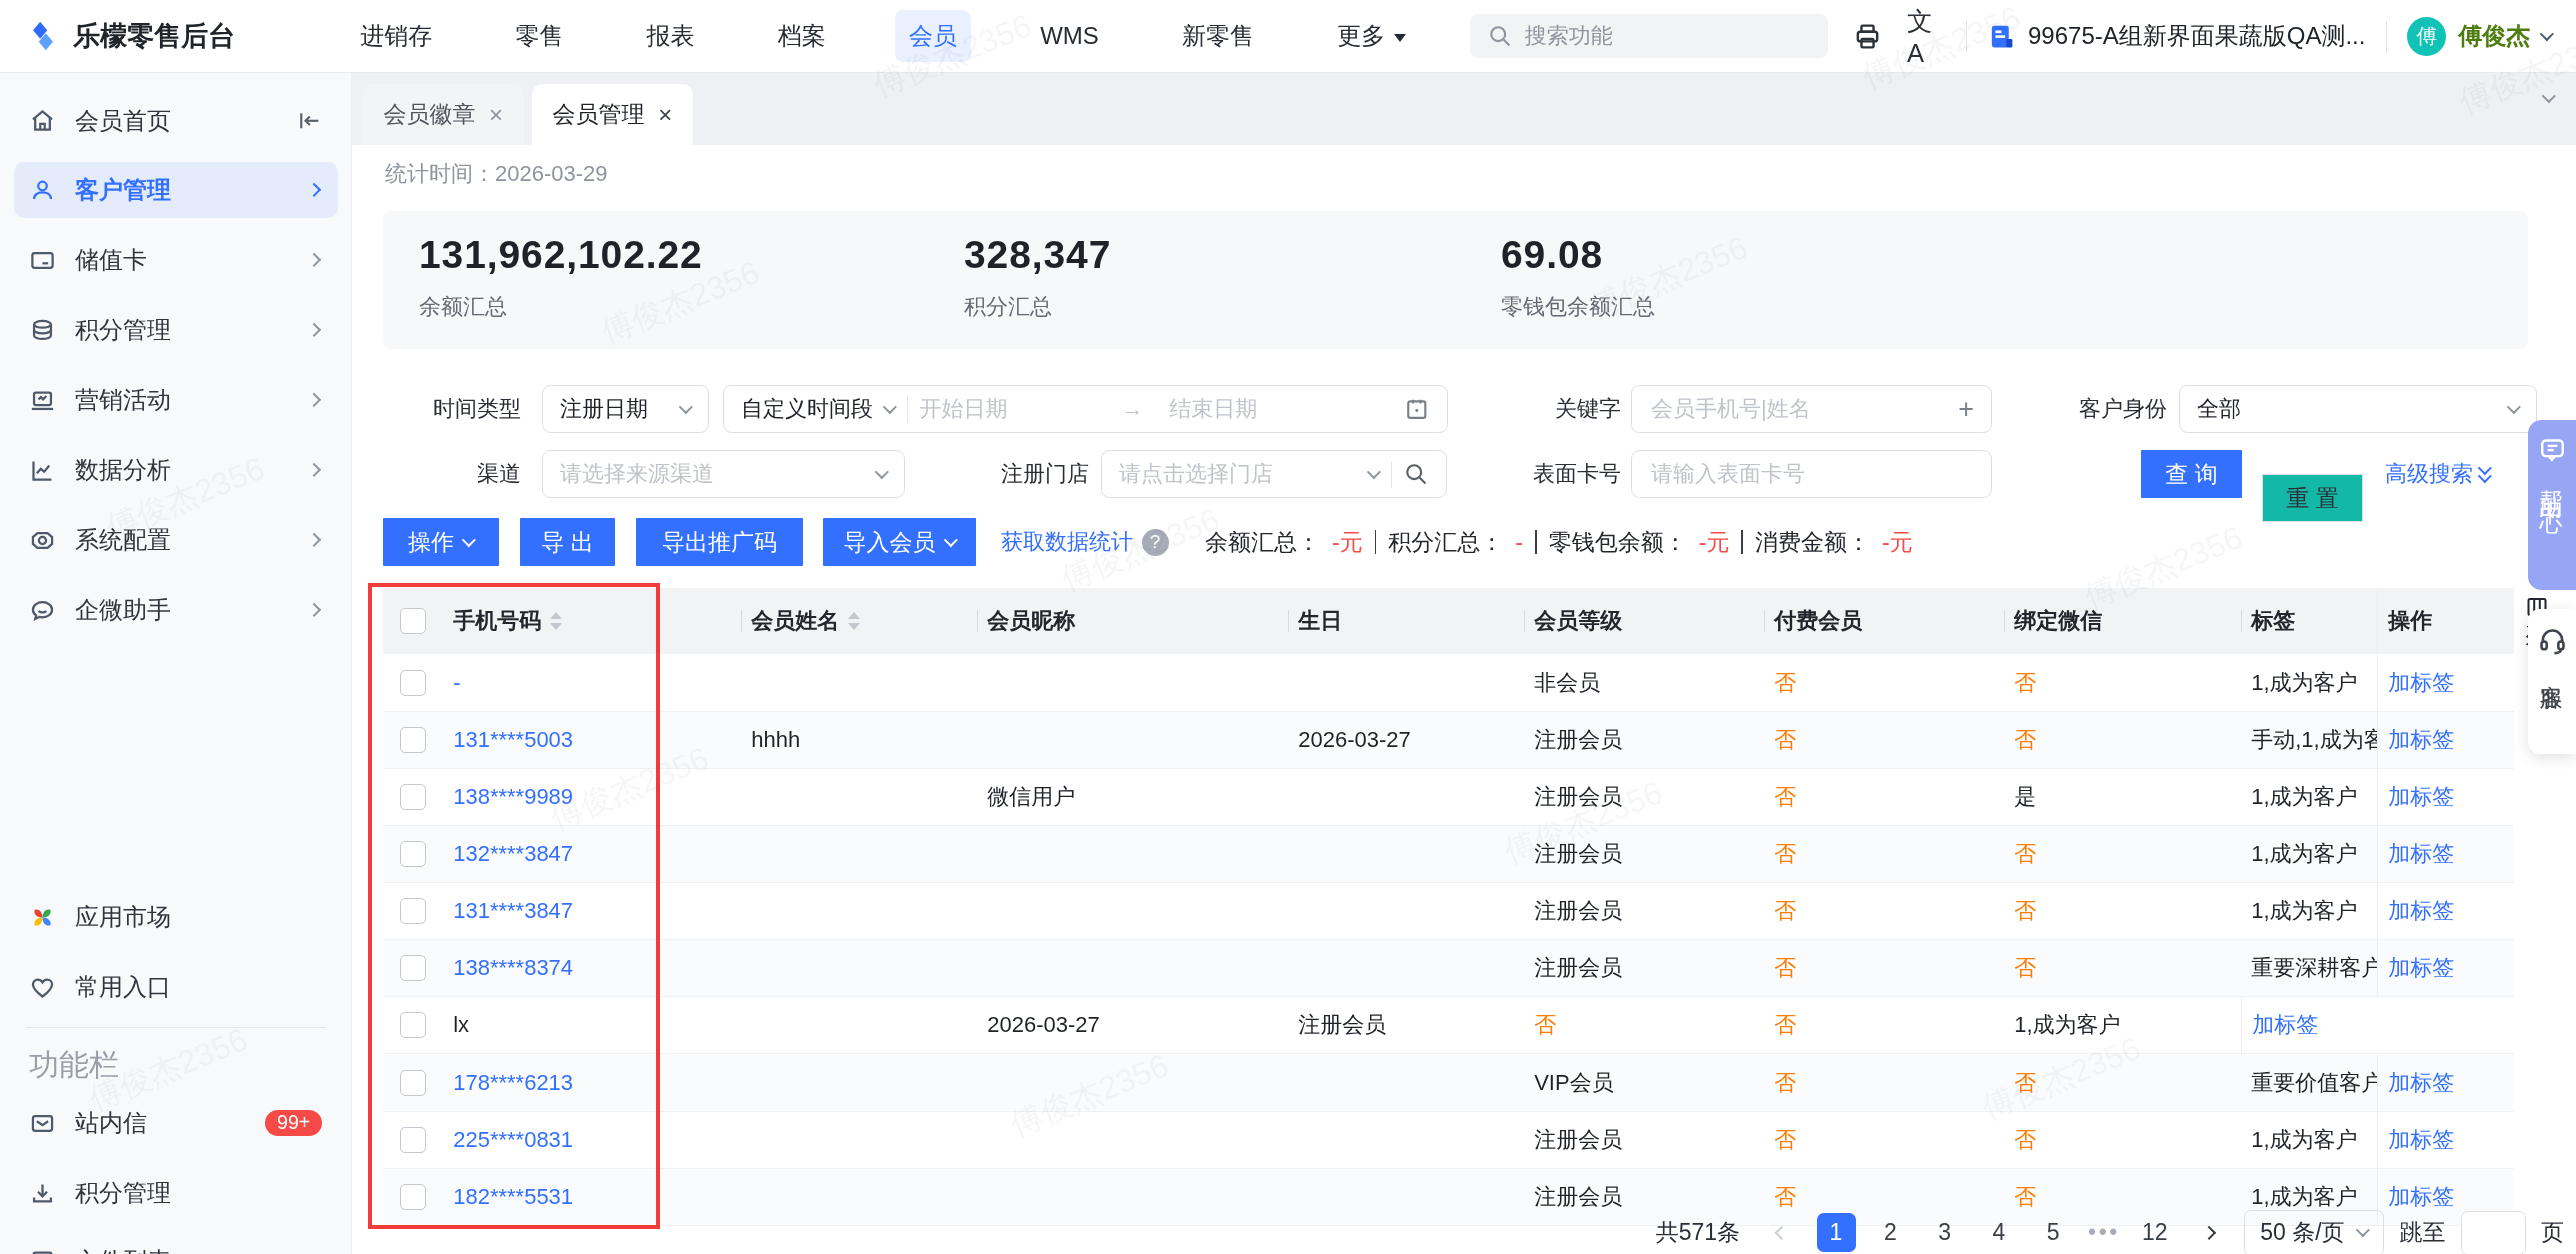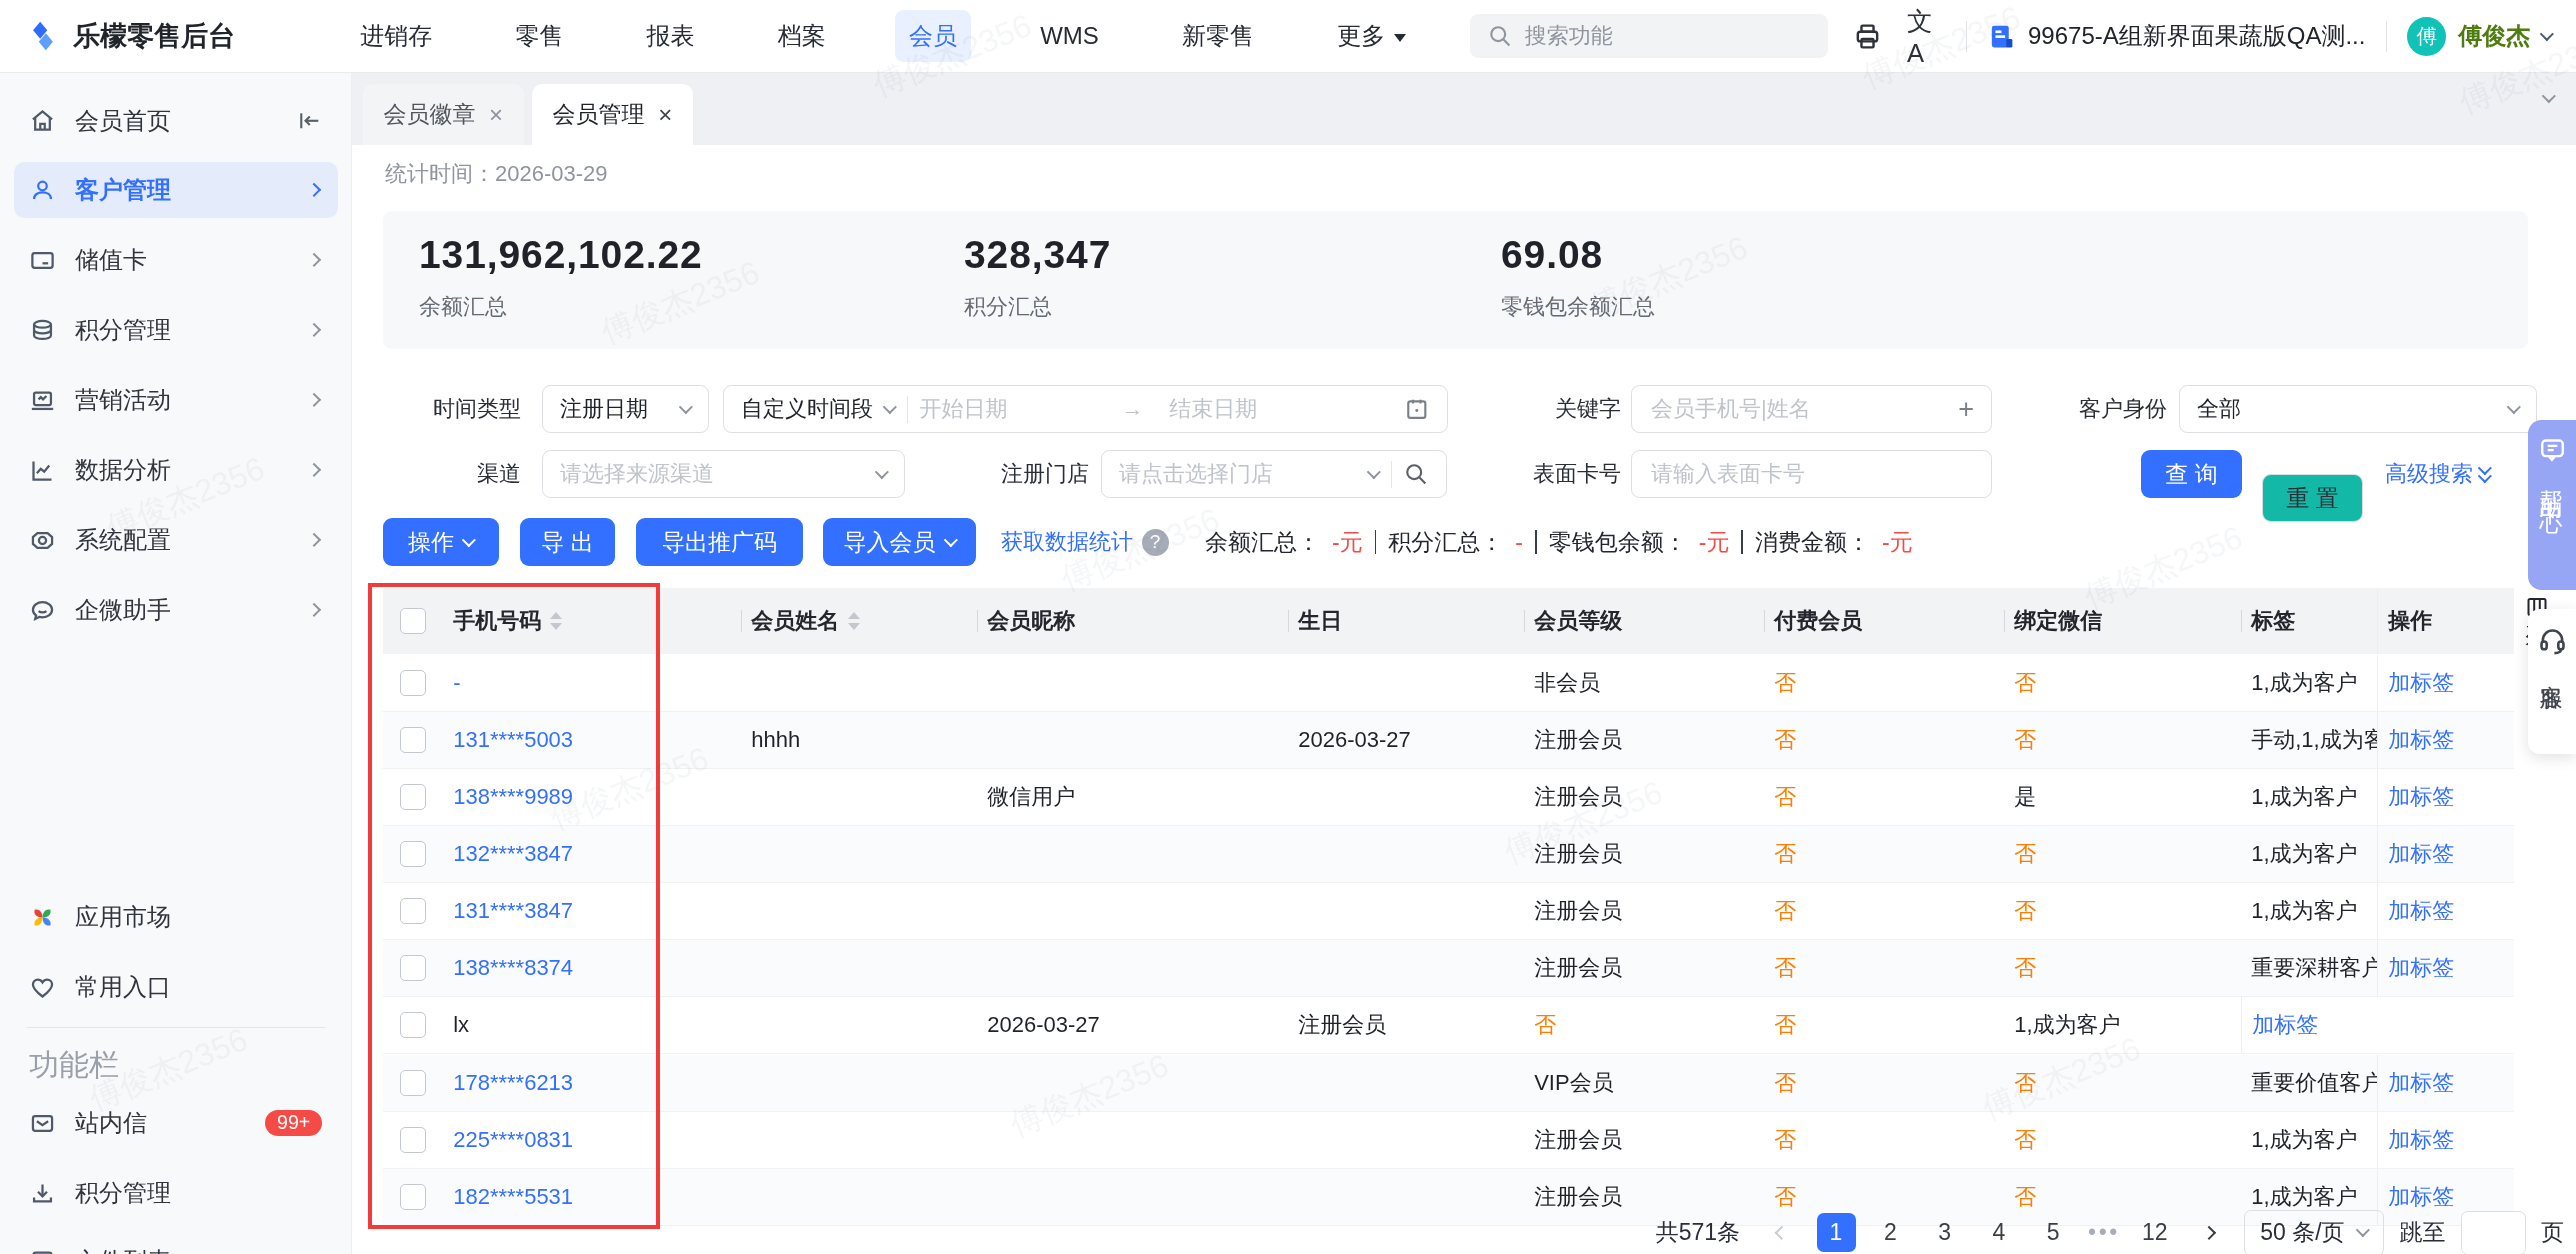--- a/index.html
+++ b/index.html
@@ -67,21 +67,21 @@
   .stat-label{font-size:22px;color:#646a73;}
   
   .lbl{position:absolute;height:48px;display:flex;align-items:center;justify-content:flex-end;color:#2a2e36;}
   .ctl{position:absolute;height:48px;border:0.9px solid #dcdee3;border-radius:8.5px;background:#fff;
     display:flex;align-items:center;box-sizing:border-box;padding:0 17px;gap:12px;font-size:22px;}
   .ctl .val{flex:1;white-space:nowrap;overflow:hidden;}
   .ph{color:#bfc3ca;}
   .ctl input{border:none;outline:none;font:inherit;color:#1f2329;flex:1;min-width:0;background:transparent;}
   .ctl input::placeholder{color:#bfc3ca;}
   .inner-div{width:0.9px;height:27px;background:#e4e6ea;}
-  .btn{position:absolute;height:48px;border-radius:9px;font-size:23px;display:flex;align-items:center;
+  .btn{position:absolute;height:48px;border-radius:1px;font-size:23px;display:flex;align-items:center;
     justify-content:center;gap:10.2px;cursor:pointer;border:none;font-family:inherit;white-space:nowrap;text-align:center;}
   .btn.blue{background:#3370ff;color:#fff;}
   .btn.plain{background:#14b8a6;border:0.9px solid #dcdee3;color:#2a2e36;margin-top:24px;}
   .adv-link{position:absolute;height:48px;display:flex;align-items:center;gap:6.8px;color:#3370ff;cursor:pointer;}
   .dbl-caret{display:flex;flex-direction:column;gap:-3.4px;}
   
   .fetch-link{position:absolute;display:flex;align-items:center;gap:8.5px;color:#3370ff;height:48px;cursor:pointer;}
   .q-icon{width:27px;height:27px;border-radius:50%;background:#a7adb8;color:#fff;font-size:19px;
     display:flex;align-items:center;justify-content:center;}
   .summary{position:absolute;height:48px;display:flex;align-items:center;gap:12px;font-size:23px;color:#23262d;white-space:nowrap;}

